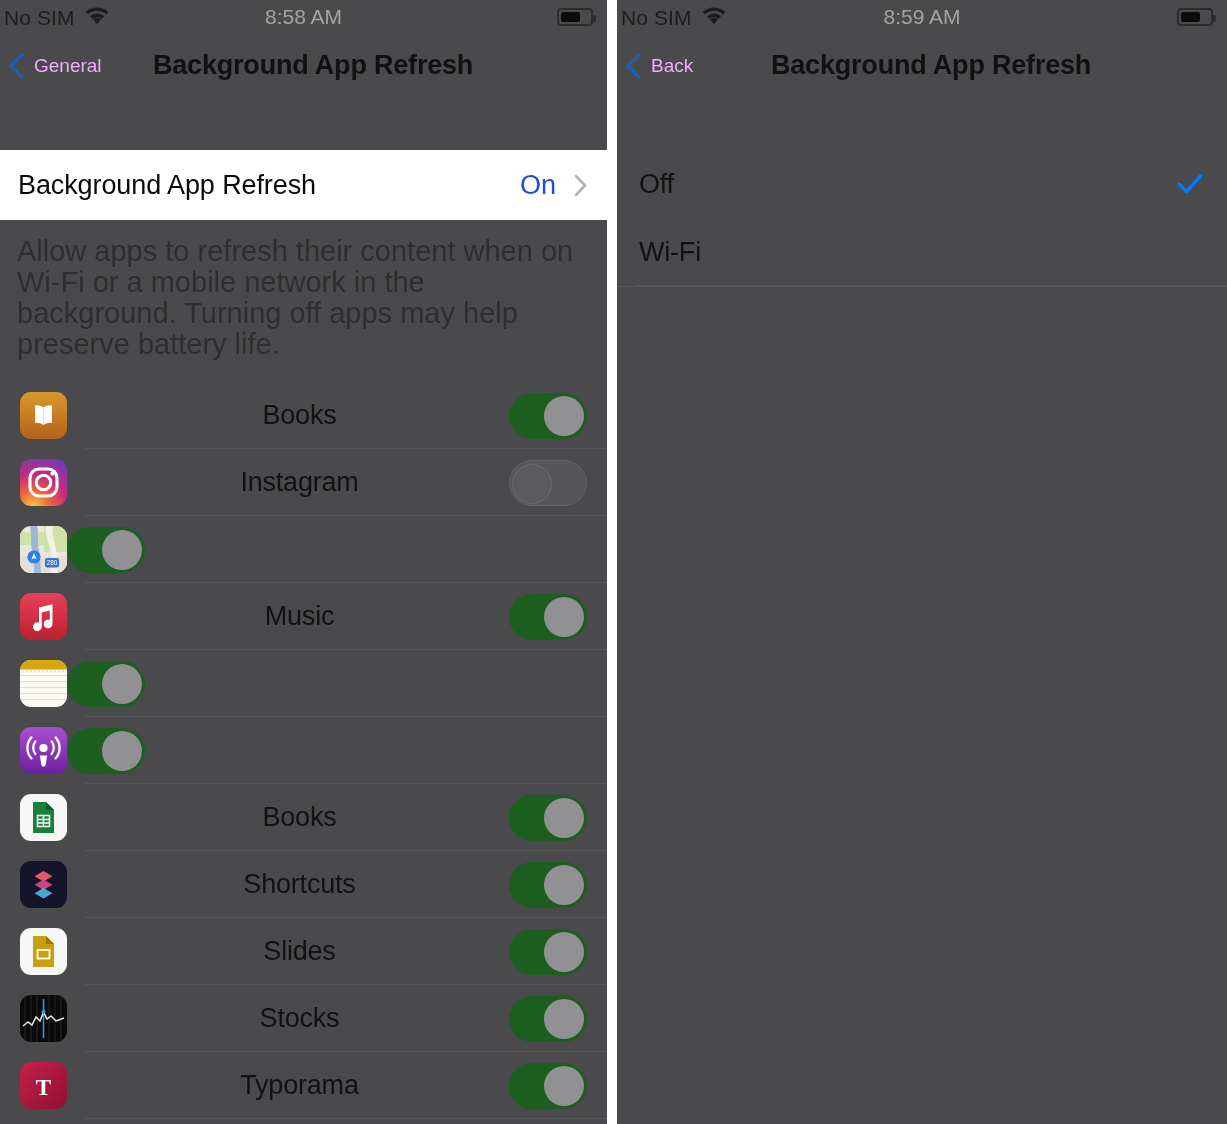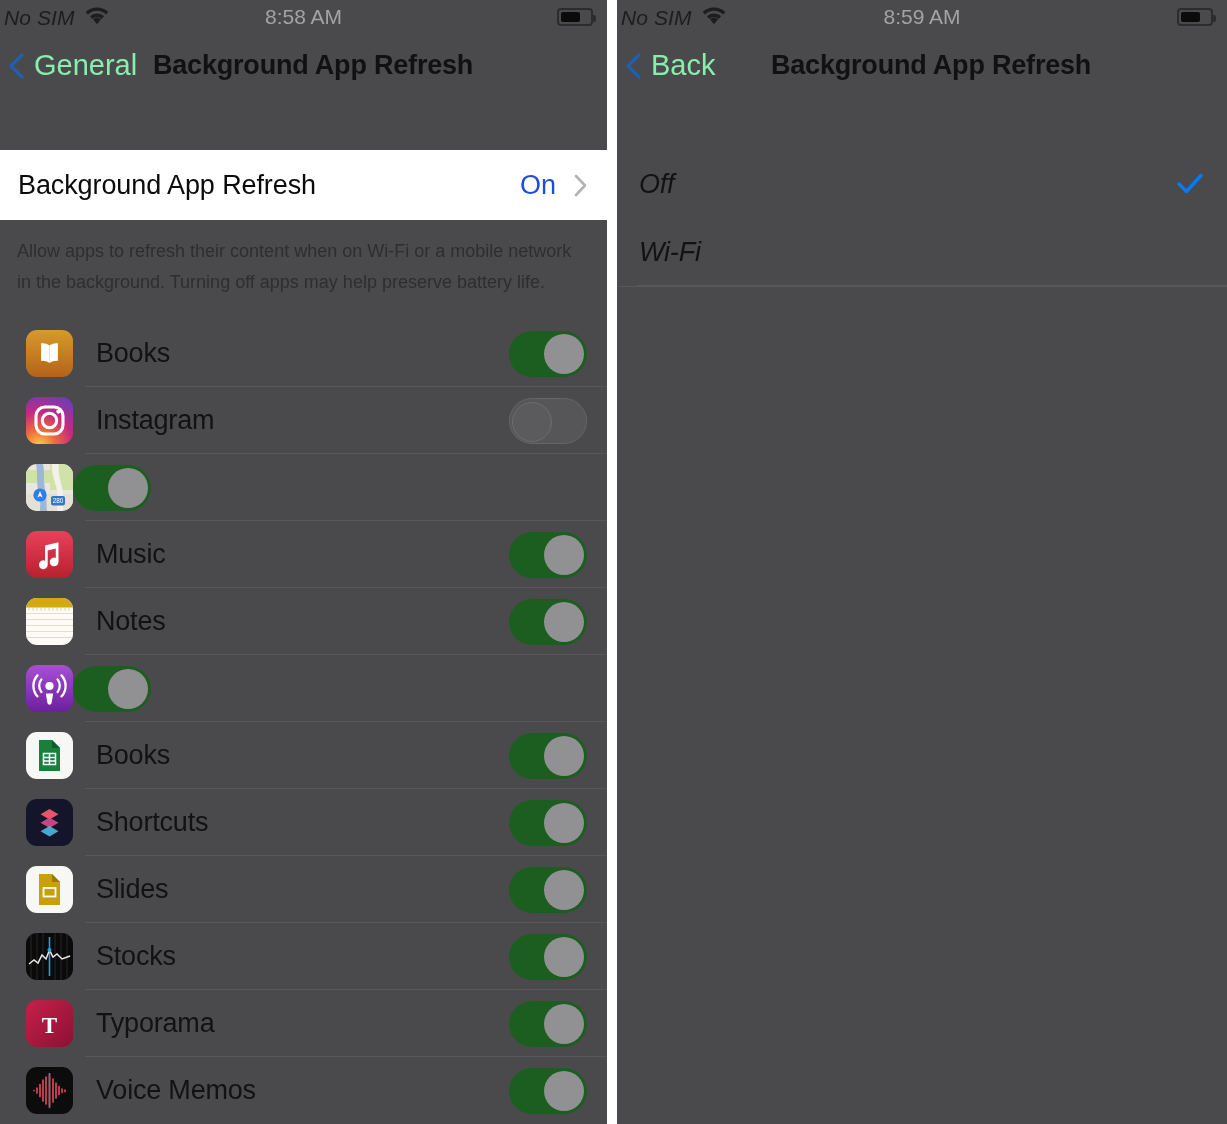--- a/index.html
+++ b/index.html
@@ -8,36 +8,36 @@
   #stage{position:relative;width:1227px;height:1124px;overflow:hidden;background:#ffffff;}
 
   
   .panel{position:absolute;top:0;height:1124px;overflow:hidden;background:#4a4a4c;}
   #panel-left{left:0;width:607px;}
   #panel-right{left:617px;width:610px;}
   .gap{position:absolute;top:0;left:607px;width:10px;height:1124px;background:#ffffff;}
 
   
   .statusbar{position:relative;height:34px;width:100%;background:#4a4a4c;}
-  .sb-left{position:absolute;left:4px;top:6px;display:flex;align-items:center;gap:9px;font-style:italic;}
+  .sb-left{position:absolute;left:4px;top:6px;display:flex;align-items:center;gap:9px;}
   .sb-nosim{font-size:21px;color:#1d1d1f;letter-spacing:0.1px;line-height:22px;}
   .sb-wifi{display:block;}
   .sb-time{position:absolute;left:0;right:0;top:6px;text-align:center;font-size:21px;
            color:#a3a3a3;font-weight:400;line-height:22px;}
   .sb-batt{position:absolute;right:14px;top:8px;width:36px;height:18px;
            border:2px solid #2c2c2e;border-radius:4px;box-sizing:border-box;}
   .sb-batt::after{content:"";position:absolute;right:-5px;top:5px;width:3px;height:7px;
            background:#2c2c2e;border-radius:0 2px 2px 0;}
   .sb-batt i{position:absolute;left:2px;top:2px;bottom:2px;width:58%;background:#0b0b0c;border-radius:2px;display:block;}
 
   
   .navbar{position:relative;height:63px;width:100%;background:#4a4a4c;}
   .nav-back{position:absolute;left:8px;top:0;height:63px;display:flex;align-items:center;gap:9px;cursor:pointer;}
   .chev-back{width:17px;height:28px;display:block;}
-  .nav-back-label{font-size:29px;color:#86efac;line-height:1;}
+  .nav-back-label{font-size:19px;color:#f0abfc;line-height:1;}
   .nav-title{position:absolute;left:0;right:0;top:0;height:63px;display:flex;align-items:center;
              justify-content:center;font-size:27px;font-weight:700;color:#111113;letter-spacing:-0.2px;}
   #panel-left .nav-title{justify-content:flex-start;padding-left:153px;}
   #panel-right .nav-title{justify-content:flex-start;padding-left:154px;}
 
   
   .spacer{height:53px;background:#4a4a4c;}
   #panel-right .spacer{height:52px;}
 
   
@@ -49,40 +49,40 @@
   .row-hl .row-label{color:#000000;}
 
   
   #bar-master{height:70px;padding-left:18px;padding-right:20px;}
   #bar-master .row-label{font-size:27px;color:#0b0b0c;flex:1;letter-spacing:-0.1px;}
   #bar-master .row-value{font-size:27px;color:#1d4ed8;margin-right:18px;}
   .chev-right{width:13px;height:23px;display:block;opacity:.75;}
 
   
   .desc{background:#4a4a4c;padding:16px 20px 22px 17px;}
-  .desc p{margin:0;font-size:18px;line-height:31px;color:#2e2e30;max-width:580px;}
+  .desc p{margin:0;font-size:29px;line-height:31px;color:#2e2e30;max-width:580px;}
 
   
   #app-list{background:#4a4a4c;}
-  .app-row{height:67px;padding-left:26px;padding-right:20px;}
+  .app-row{height:67px;padding-left:20px;padding-right:20px;text-align:center;}
   .app-icon{width:47px;height:47px;border-radius:11px;flex:0 0 47px;overflow:hidden;position:relative;
             display:block;}
   .app-label{flex:1;font-size:27px;color:#121214;margin-left:23px;letter-spacing:-0.2px;}
   .app-row .row-sep{left:85px;}
 
   
   .toggle{width:78px;height:46px;border-radius:23px;position:relative;flex:0 0 78px;box-sizing:border-box;}
   .toggle.on{background:#1b5e20;}
   .toggle.off{background:#565658;border:1px solid #656567;}
   .toggle .knob{position:absolute;top:3px;width:40px;height:40px;border-radius:20px;background:#8f8f91;}
   .toggle.on .knob{right:3px;background:#919193;}
   .toggle.off .knob{left:2px;background:#5b5b5d;border:1px solid #6c6c6e;box-sizing:border-box;}
 
   
-  .opt-row{height:67px;padding-left:22px;padding-right:22px;background:#4a4a4c;font-style:italic;}
+  .opt-row{height:67px;padding-left:22px;padding-right:22px;background:#4a4a4c;}
   .opt-row .row-label{font-size:27px;color:#121214;flex:1;letter-spacing:-0.2px;}
   .opt-row .row-sep{left:20px;}
   #opt-0{height:70px;}
   .check{width:30px;height:30px;display:block;}
   .list-end{height:1px;background:#575759;}
 </style>
 </head>
 <body>
 
 <div id="stage">
@@ -215,21 +215,20 @@
           <span class="app-icon"><svg viewBox="0 0 47 47">
               <rect width="47" height="47" fill="#fcfbf6"></rect>
               <rect width="47" height="9.5" fill="#d4a80e"></rect>
               <g stroke="#e2ddd0" stroke-width="1.1">
                 <path d="M0 15.5h47M0 21.5h47M0 27.5h47M0 33.5h47M0 39.5h47"></path>
               </g>
               <g stroke="#cfc8b6" stroke-width="0.9">
                 <path d="M3 9.5v3M7 9.5v3M11 9.5v3M15 9.5v3M19 9.5v3M23 9.5v3M27 9.5v3M31 9.5v3M35 9.5v3M39 9.5v3M43 9.5v3"></path>
               </g>
             </svg></span>
-          <span class="app-label">Notes</span>
           <span class="toggle on">
             <span class="knob"></span>
           </span>
           <span class="row-sep"></span>
         </div>
         <div class="row app-row">
           <span class="app-icon"><svg viewBox="0 0 47 47">
               <defs>
                 <linearGradient id="g_pc" x1="0" y1="0" x2="0" y2="1">
                   <stop offset="0" stop-color="#a74fd3"></stop>

